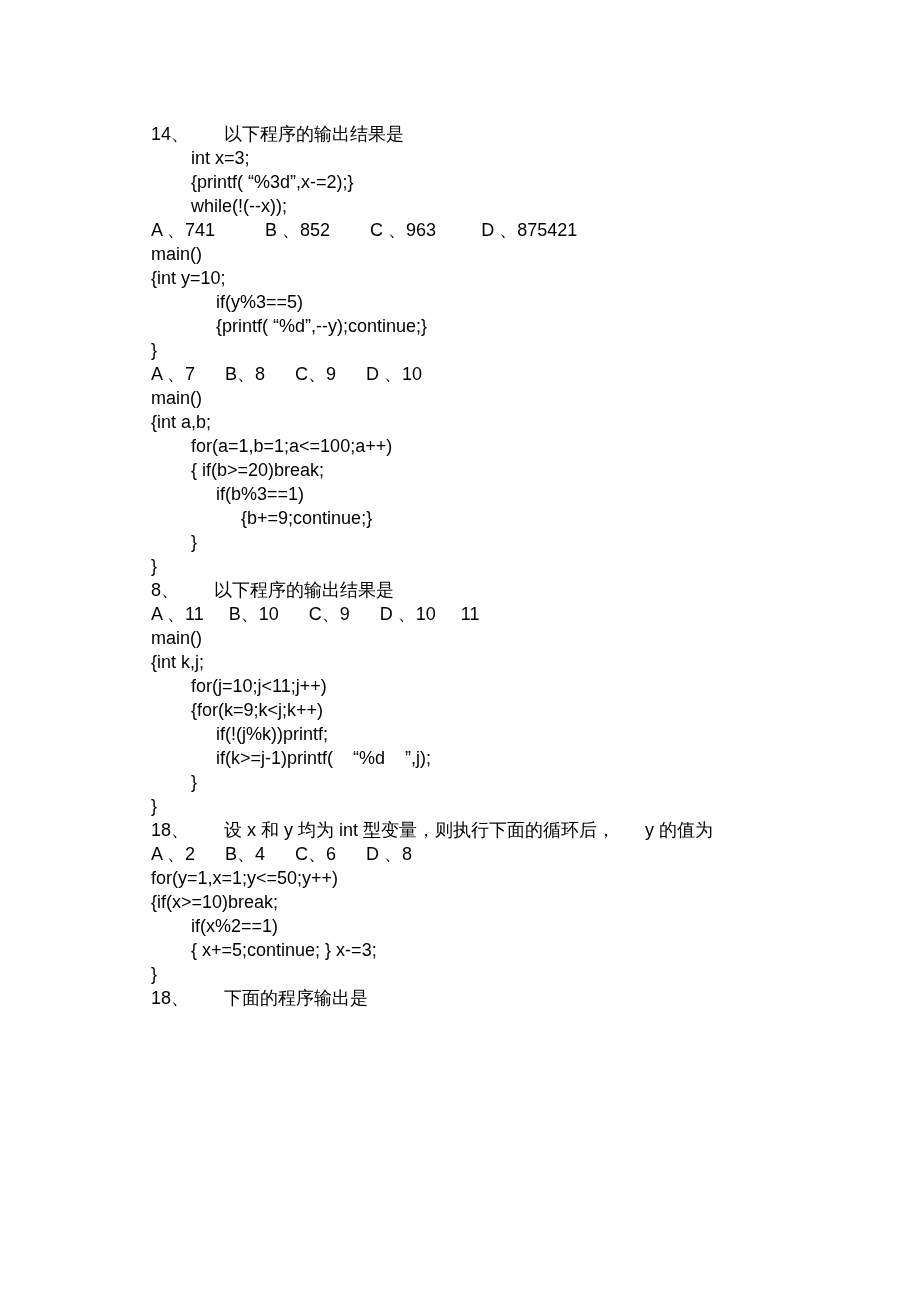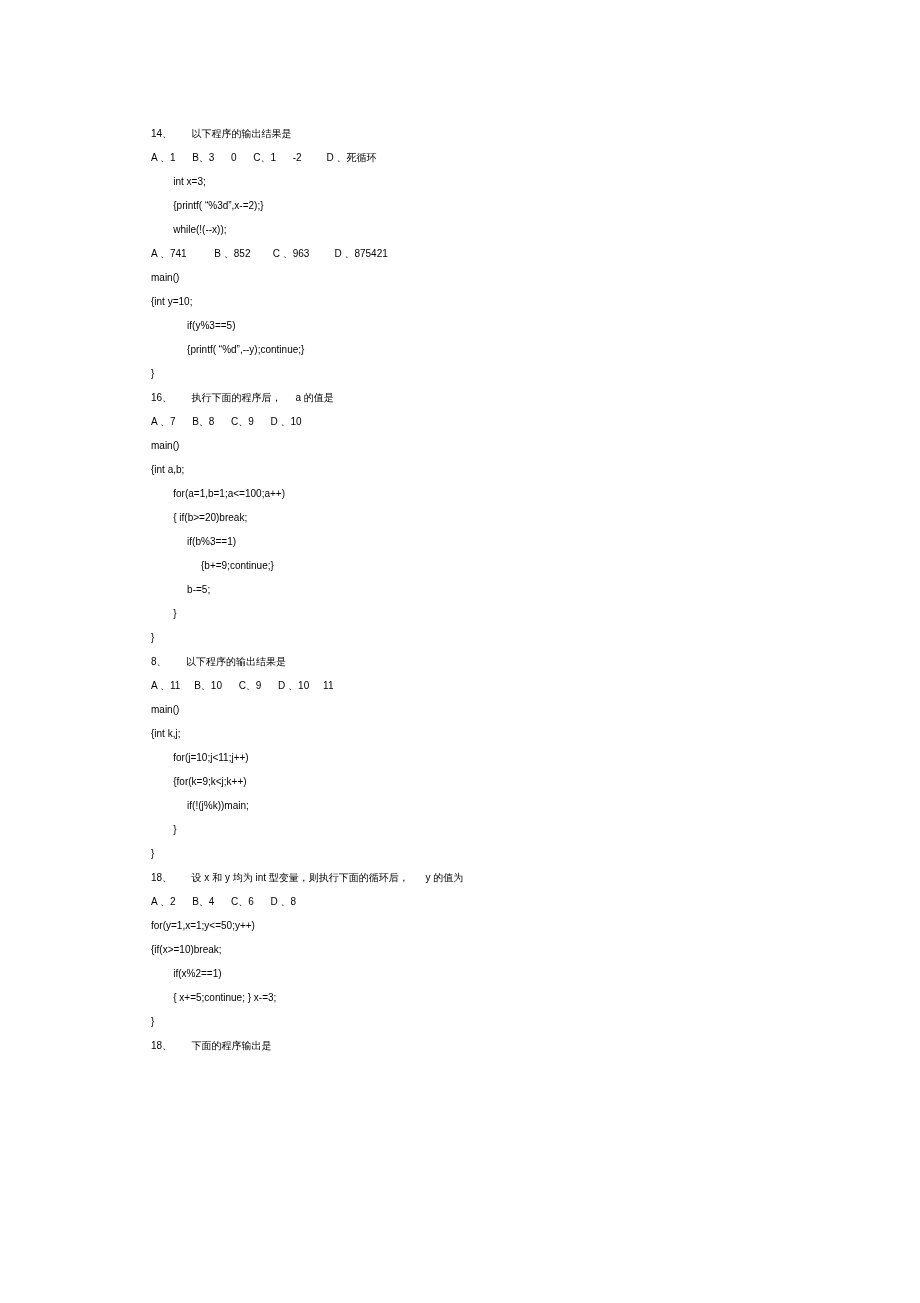--- a/index.html
+++ b/index.html
@@ -6,62 +6,60 @@
     margin: 0;
     padding: 0;
     background: #ffffff;
     width: 920px;
   }
   .page {
     box-sizing: border-box;
     width: 920px;
     padding: 122px 0 0 151px;
     font-family: "Arial", "Helvetica", sans-serif;
-    font-size: 10px;
+    font-size: 18px;
     color: #000000;
     line-height: 24px;
   }
   .line {
     white-space: pre;
     display: block;
   }
 </style>
 </head>
 <body>
 
 <div class="page">
   <span class="line">14、       以下程序的输出结果是</span>
-  <span class="line">A 、1      B、3      0      C、1      -2         D 、死循环</span>
   <span class="line">        int x=3;</span>
   <span class="line">        {printf( “%3d”,x-=2);}</span>
   <span class="line">        while(!(--x));</span>
   <span class="line">A 、741          B 、852        C 、963         D 、875421</span>
   <span class="line">main()</span>
   <span class="line">{int y=10;</span>
   <span class="line">             if(y%3==5)</span>
   <span class="line">             {printf( “%d”,--y);continue;}</span>
   <span class="line">}</span>
-  <span class="line">16、       执行下面的程序后，     a 的值是</span>
   <span class="line">A 、7      B、8      C、9      D 、10</span>
   <span class="line">main()</span>
   <span class="line">{int a,b;</span>
   <span class="line">        for(a=1,b=1;a&lt;=100;a++)</span>
   <span class="line">        { if(b&gt;=20)break;</span>
   <span class="line">             if(b%3==1)</span>
   <span class="line">                  {b+=9;continue;}</span>
-  <span class="line">             b-=5;</span>
   <span class="line">        }</span>
   <span class="line">}</span>
   <span class="line">8、       以下程序的输出结果是</span>
   <span class="line">A 、11     B、10      C、9      D 、10     11</span>
   <span class="line">main()</span>
   <span class="line">{int k,j;</span>
   <span class="line">        for(j=10;j&lt;11;j++)</span>
   <span class="line">        {for(k=9;k&lt;j;k++)</span>
-  <span class="line">             if(!(j%k))main;</span>
+  <span class="line">             if(!(j%k))printf;</span>
+  <span class="line">             if(k&gt;=j-1)printf(    “%d    ”,j);</span>
   <span class="line">        }</span>
   <span class="line">}</span>
   <span class="line">18、       设 x 和 y 均为 int 型变量，则执行下面的循环后，      y 的值为</span>
   <span class="line">A 、2      B、4      C、6      D 、8</span>
   <span class="line">for(y=1,x=1;y&lt;=50;y++)</span>
   <span class="line">{if(x&gt;=10)break;</span>
   <span class="line">        if(x%2==1)</span>
   <span class="line">        { x+=5;continue; } x-=3;</span>
   <span class="line"></span>
   <span class="line">}</span>

